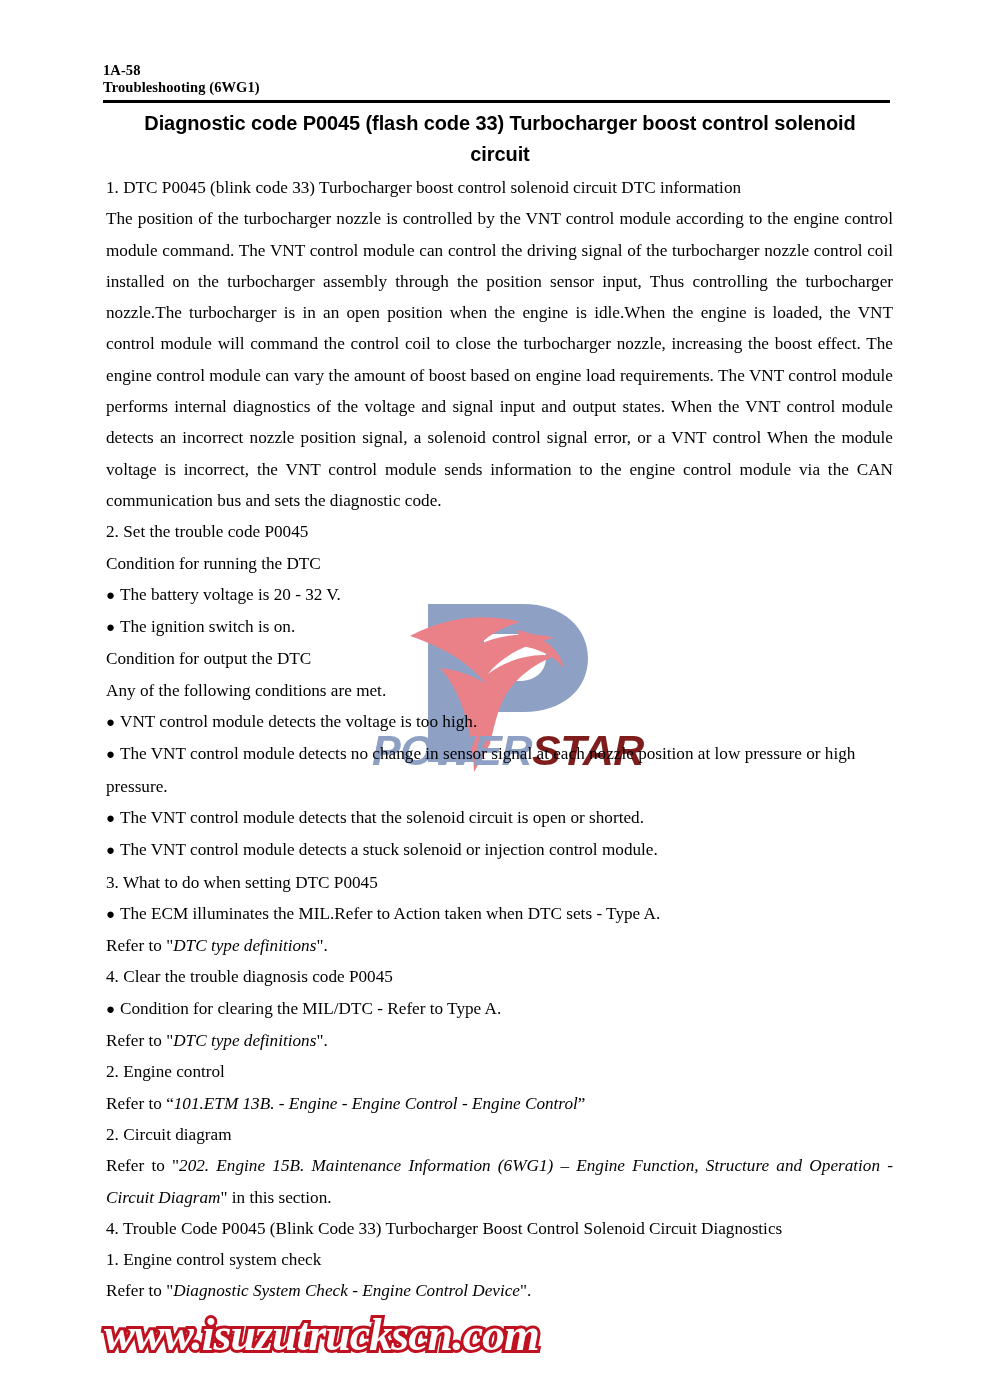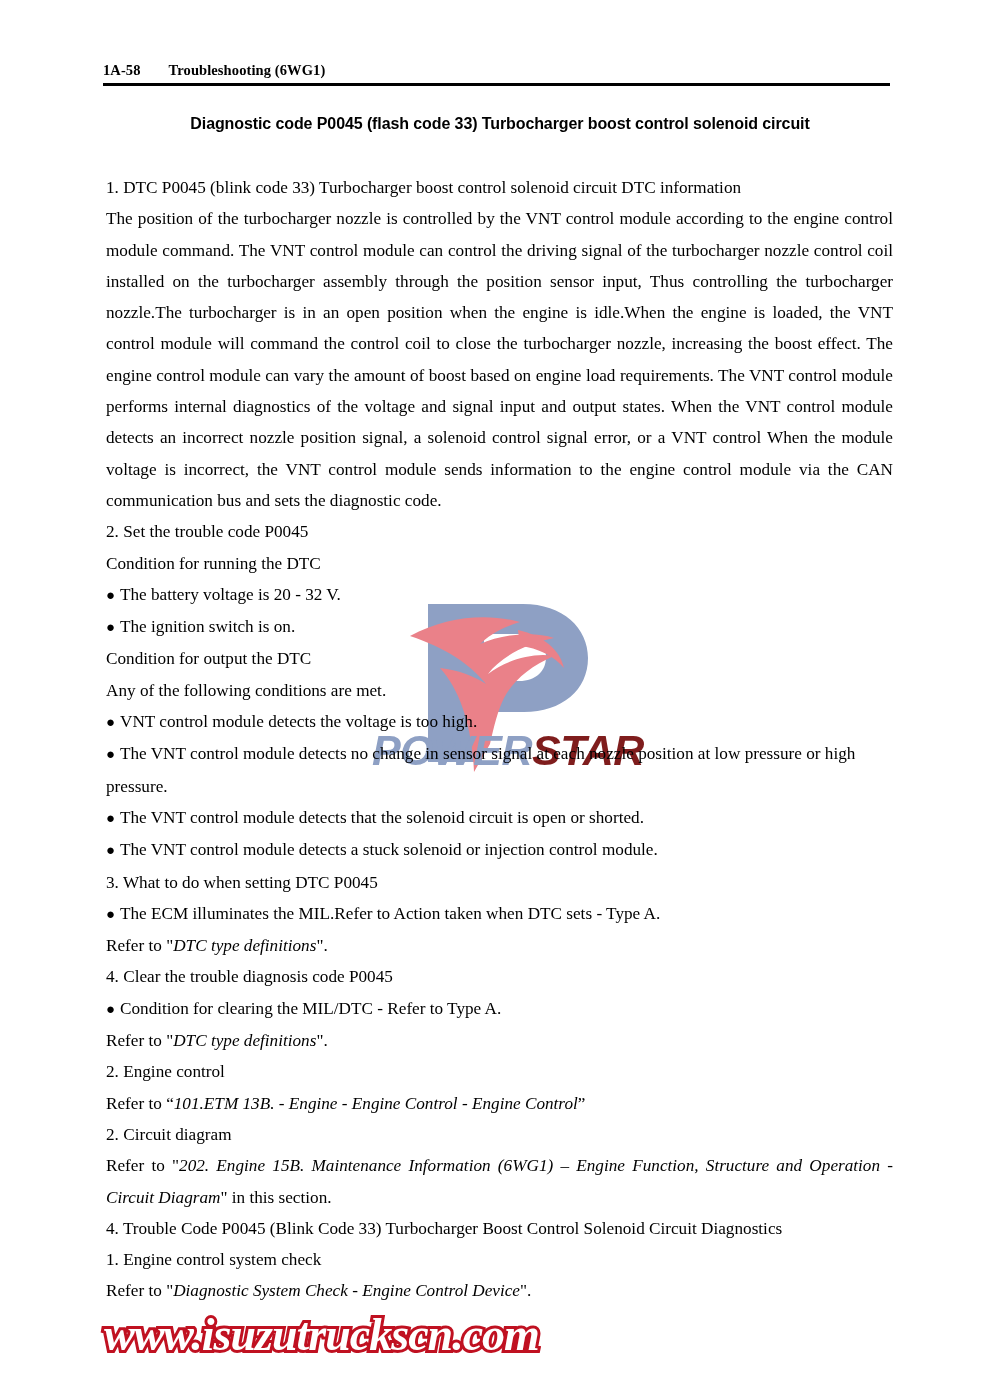--- a/index.html
+++ b/index.html
@@ -30,38 +30,39 @@
     top: 62px;
     width: 787px;
   }
   .header-line {
     display: flex;
     align-items: baseline;
     font-weight: bold;
     font-size: 14.5px;
     letter-spacing: 0.1px;
     white-space: nowrap;
+    flex-direction: column;
   }
   .header-page-no { margin-right: 28px; }
   .header-rule {
     margin-top: 4px;
     border-top: 3.2px solid #000;
     width: 100%;
   }
 
   
   .doc-title {
     position: absolute;
     left: 120px;
     top: 108px;
     width: 760px;
     text-align: center;
     font-family: "Liberation Sans", "DejaVu Sans", sans-serif;
     font-weight: bold;
-    font-size: 16px;
+    font-size: 20px;
     line-height: 31px;
     letter-spacing: -0.1px;
   }
 
   
   .content {
     position: absolute;
     left: 106px;
     top: 172px;
     width: 787px;

